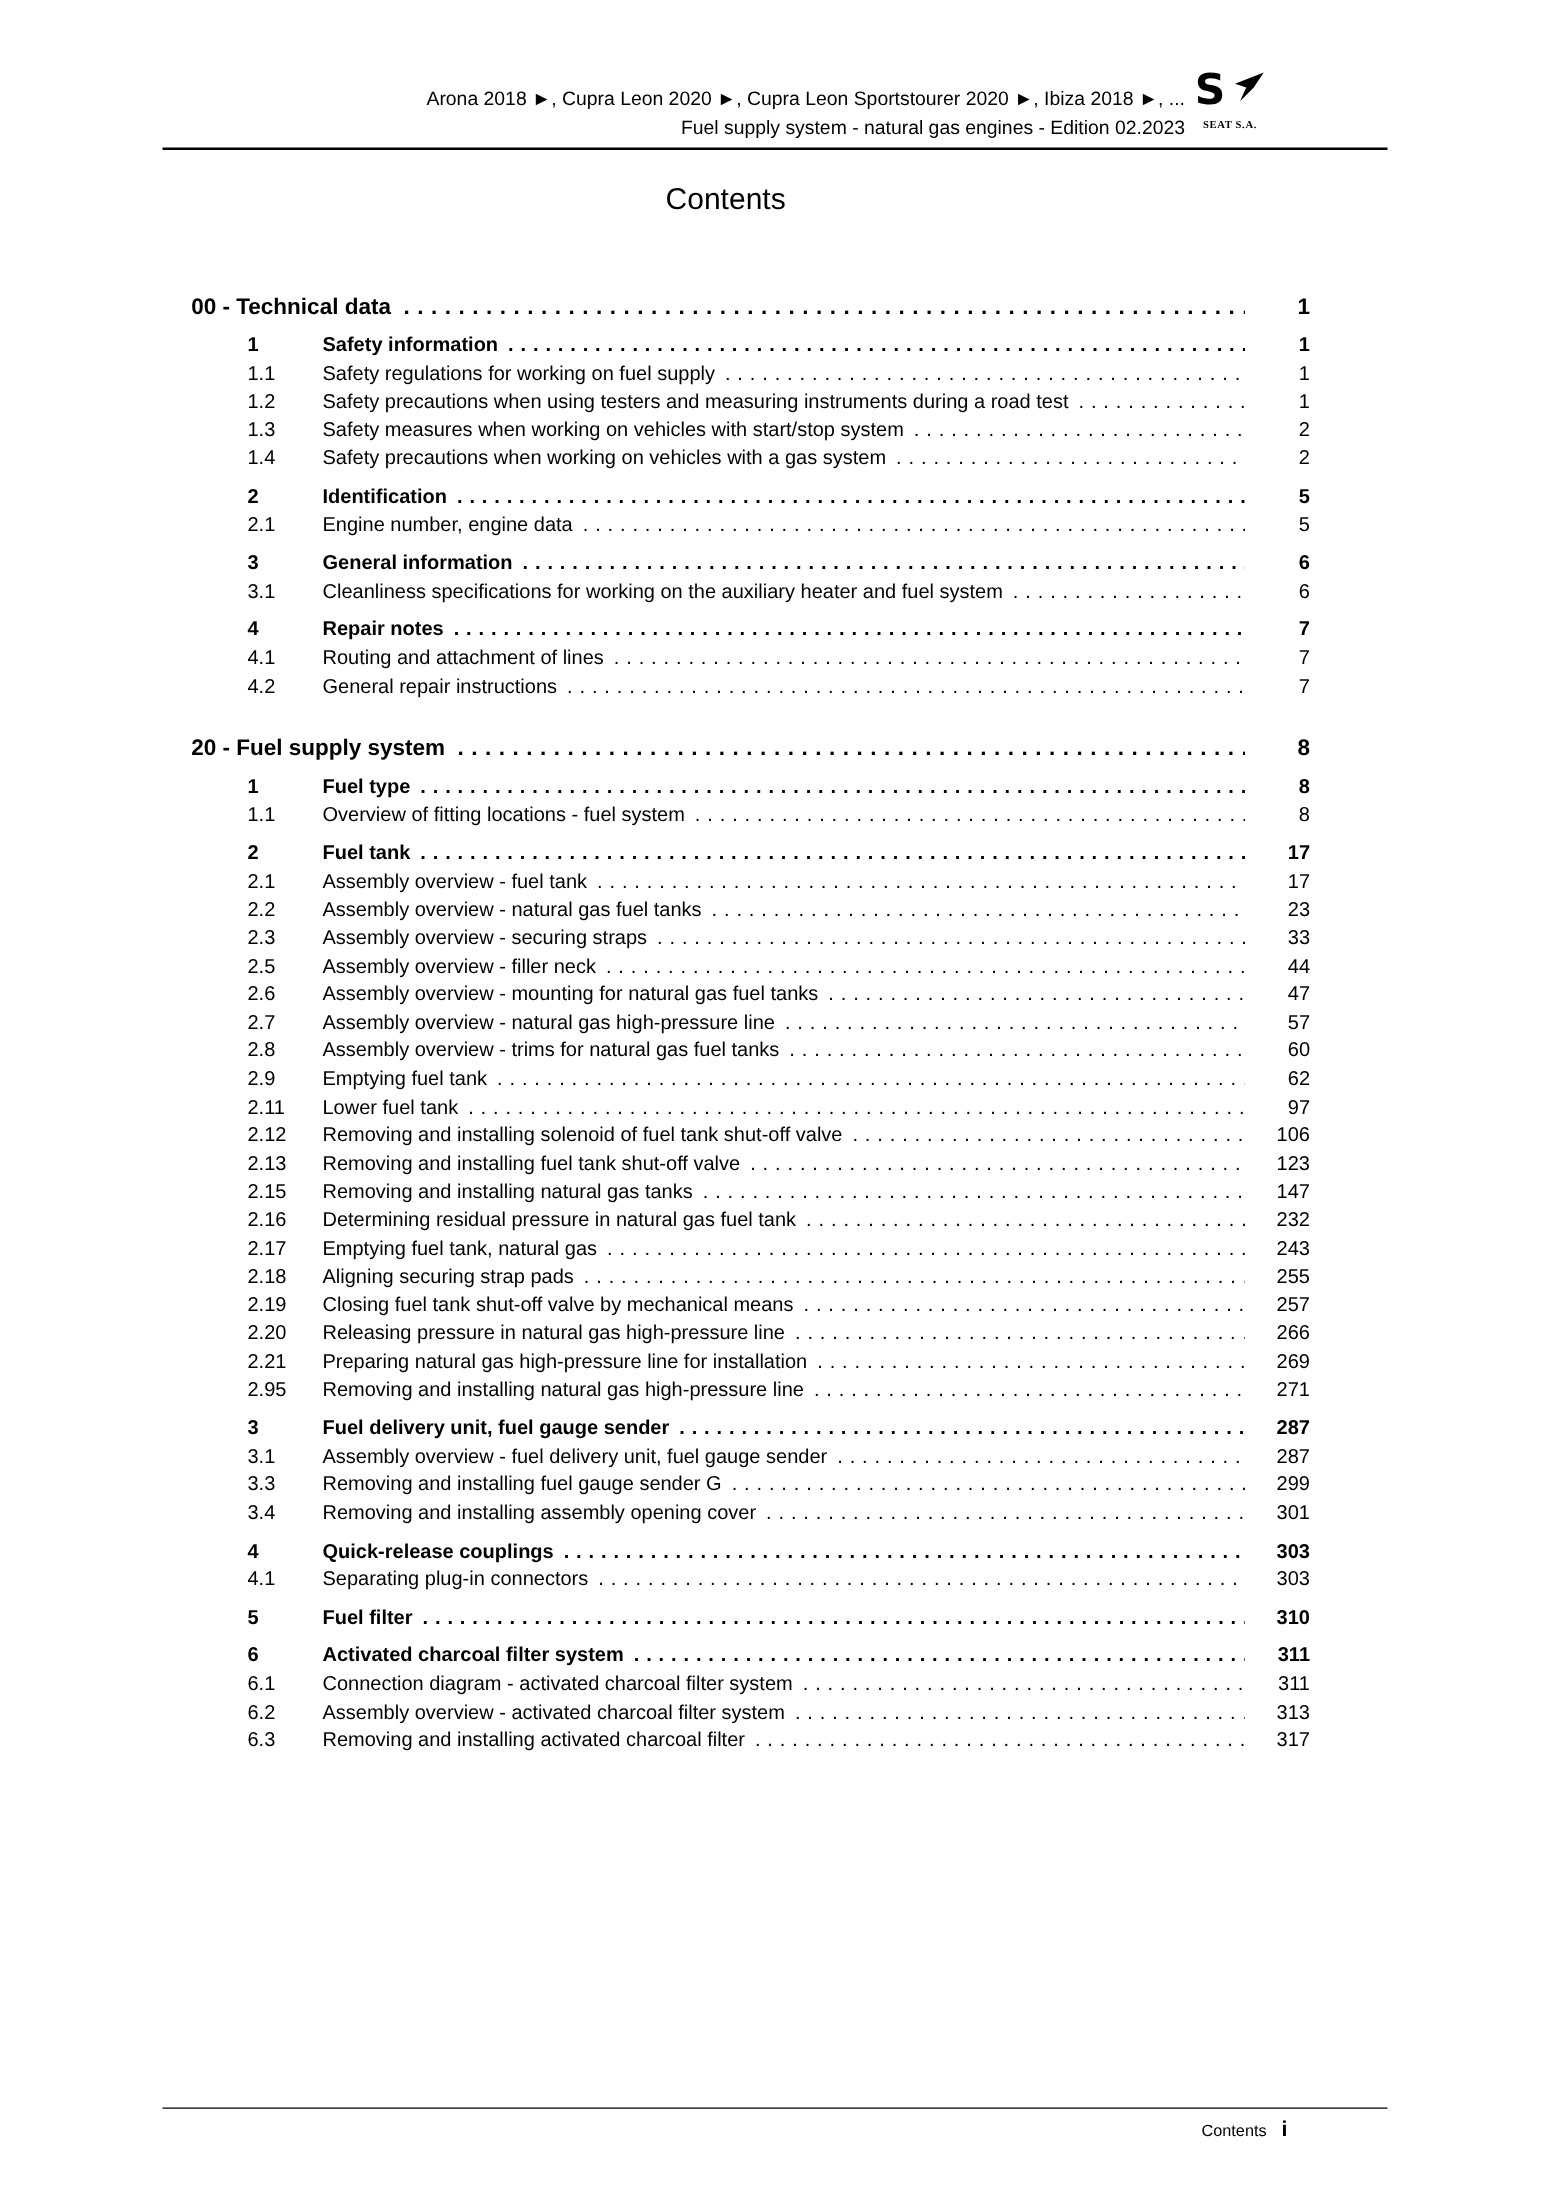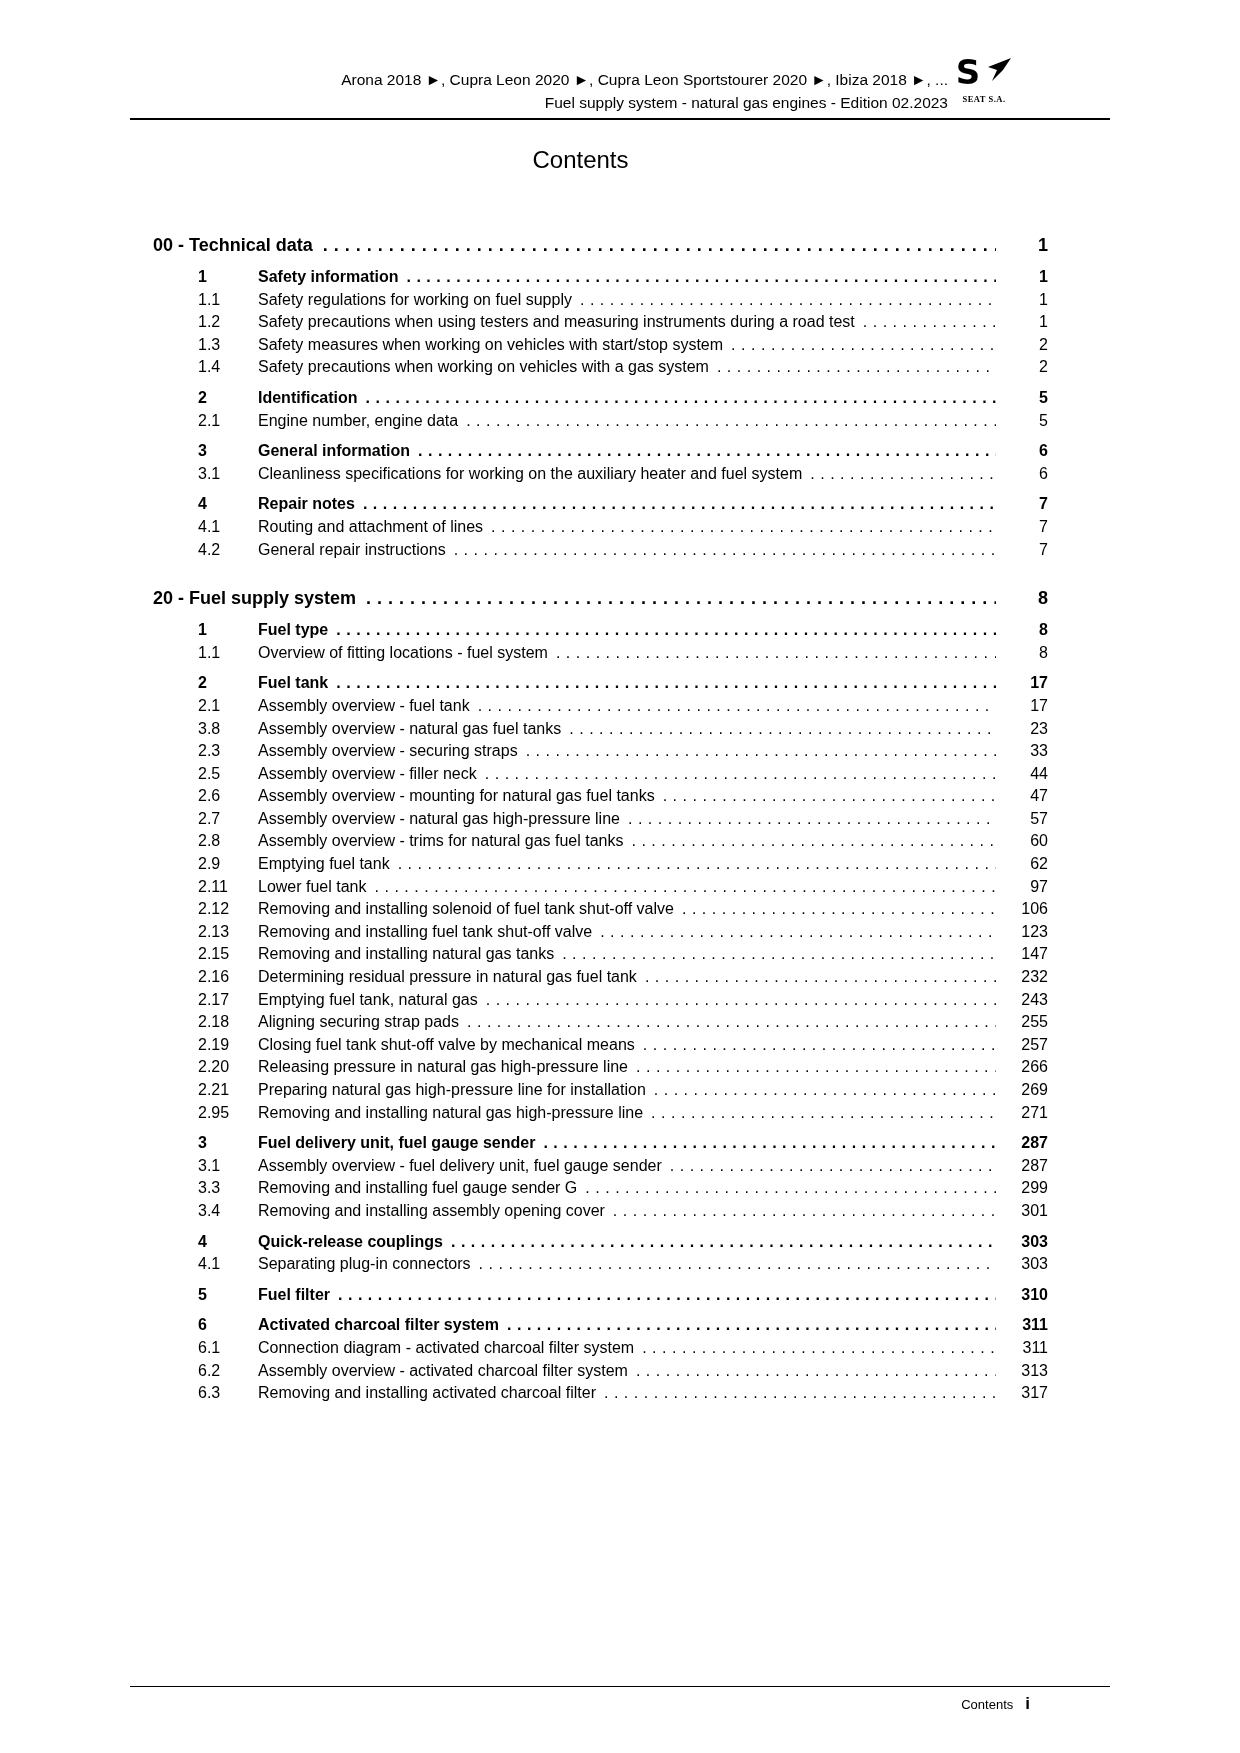--- a/index.html
+++ b/index.html
@@ -200,21 +200,21 @@
         <span class="leader"></span>
         <span class="page-num">17</span>
       </div>
       <div class="row item">
         <span class="num">2.1</span>
         <span class="item-title">Assembly overview - fuel tank</span>
         <span class="leader"></span>
         <span class="page-num">17</span>
       </div>
       <div class="row item">
-        <span class="num">3.8</span>
+        <span class="num">2.2</span>
         <span class="item-title">Assembly overview - natural gas fuel tanks</span>
         <span class="leader"></span>
         <span class="page-num">23</span>
       </div>
       <div class="row item">
         <span class="num">2.3</span>
         <span class="item-title">Assembly overview - securing straps</span>
         <span class="leader"></span>
         <span class="page-num">33</span>
       </div>

